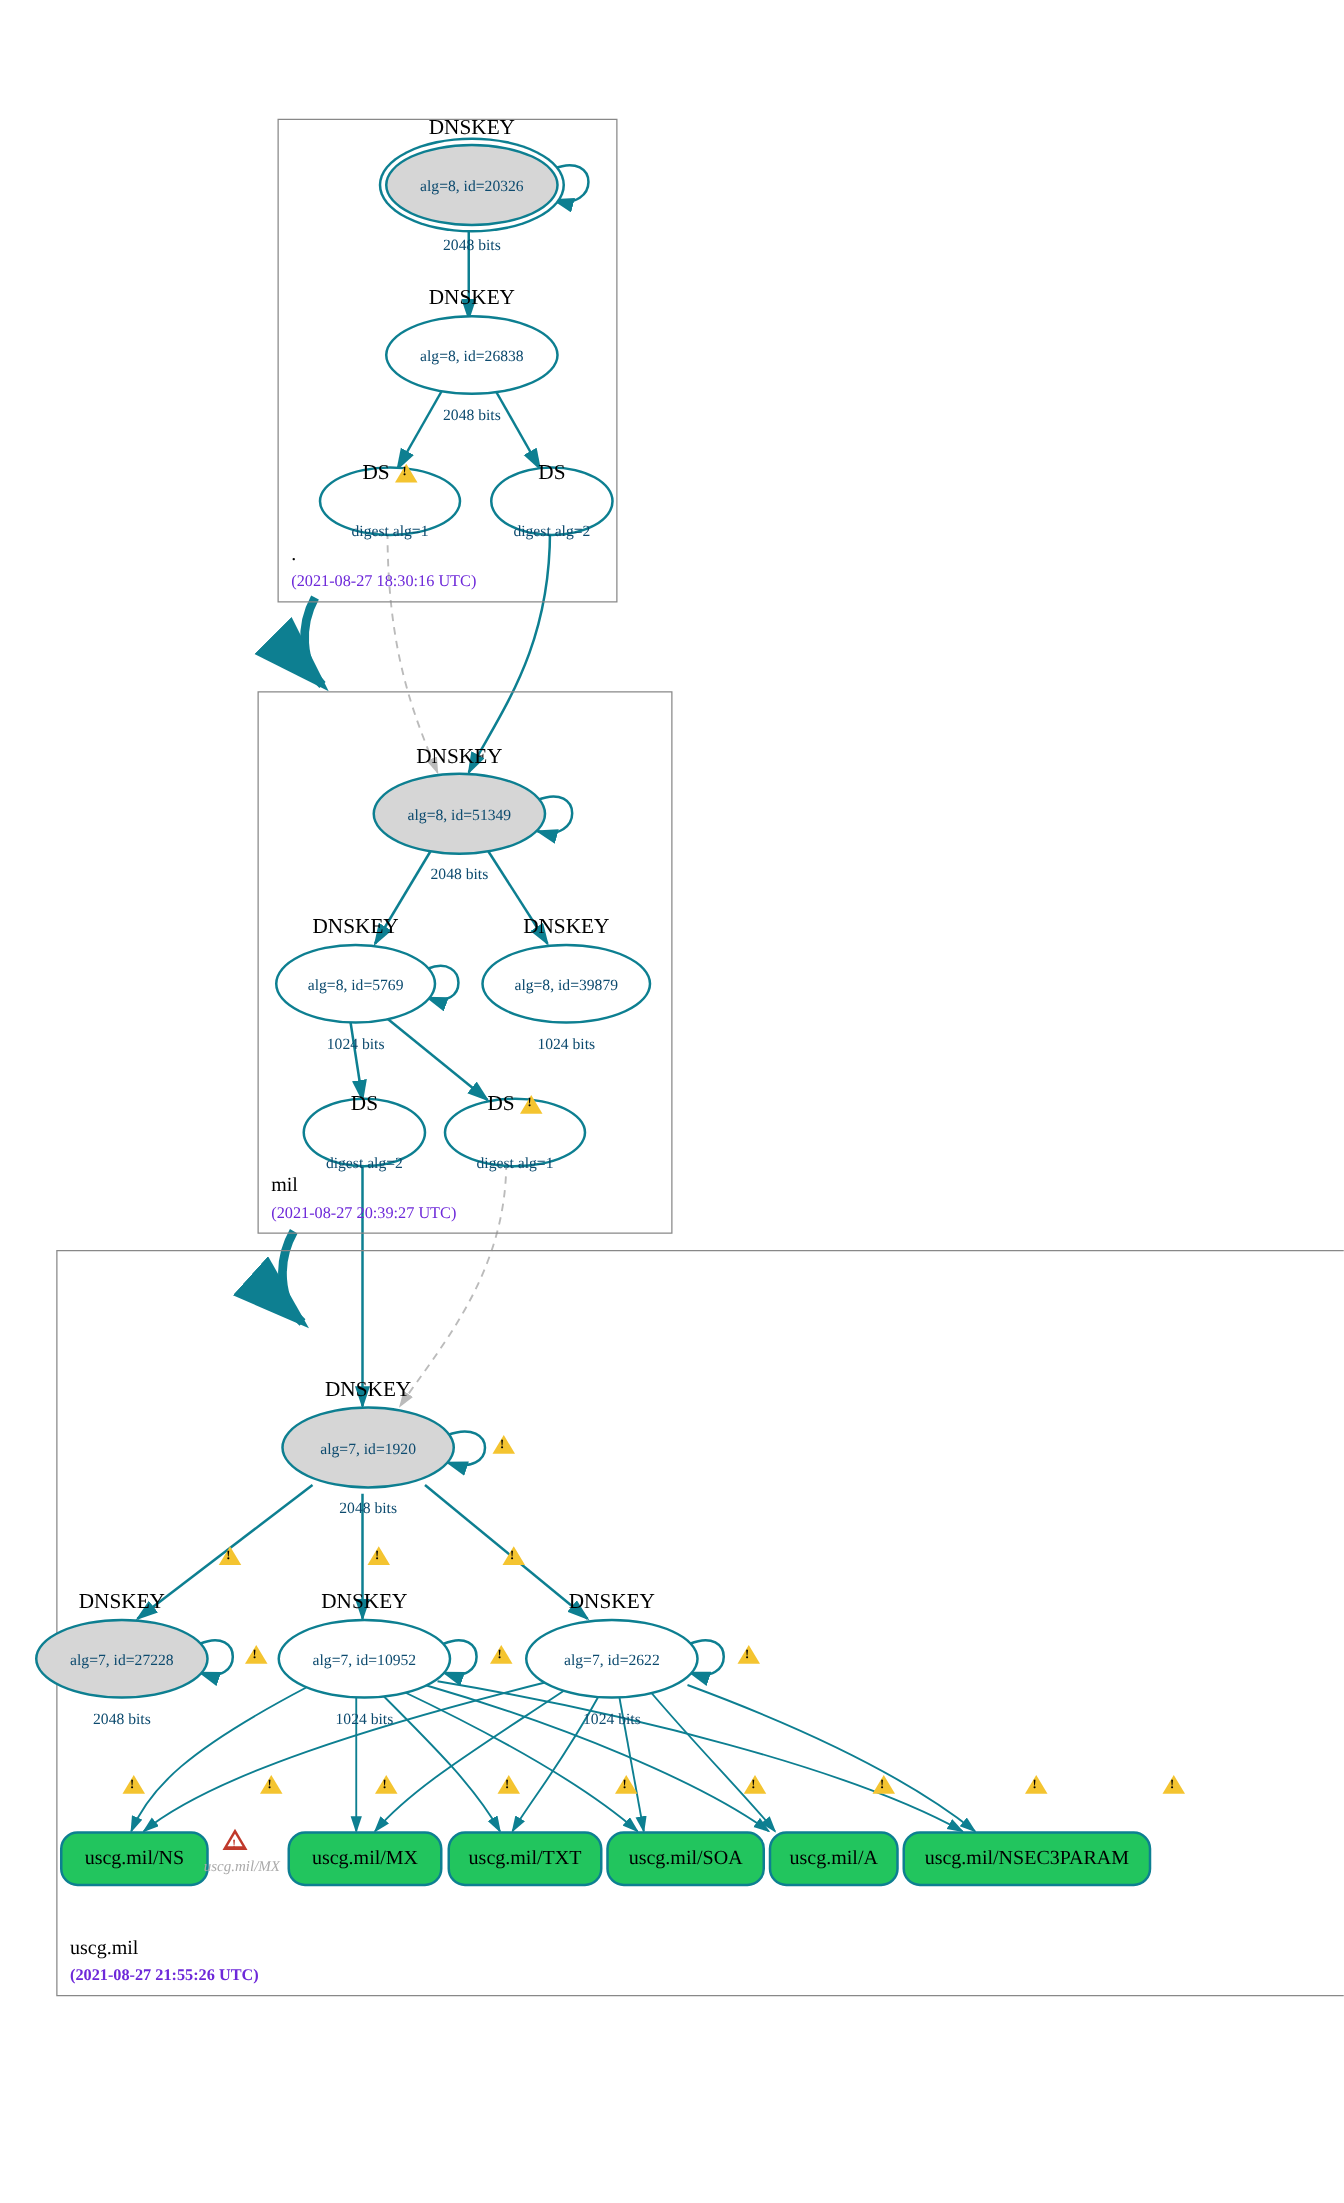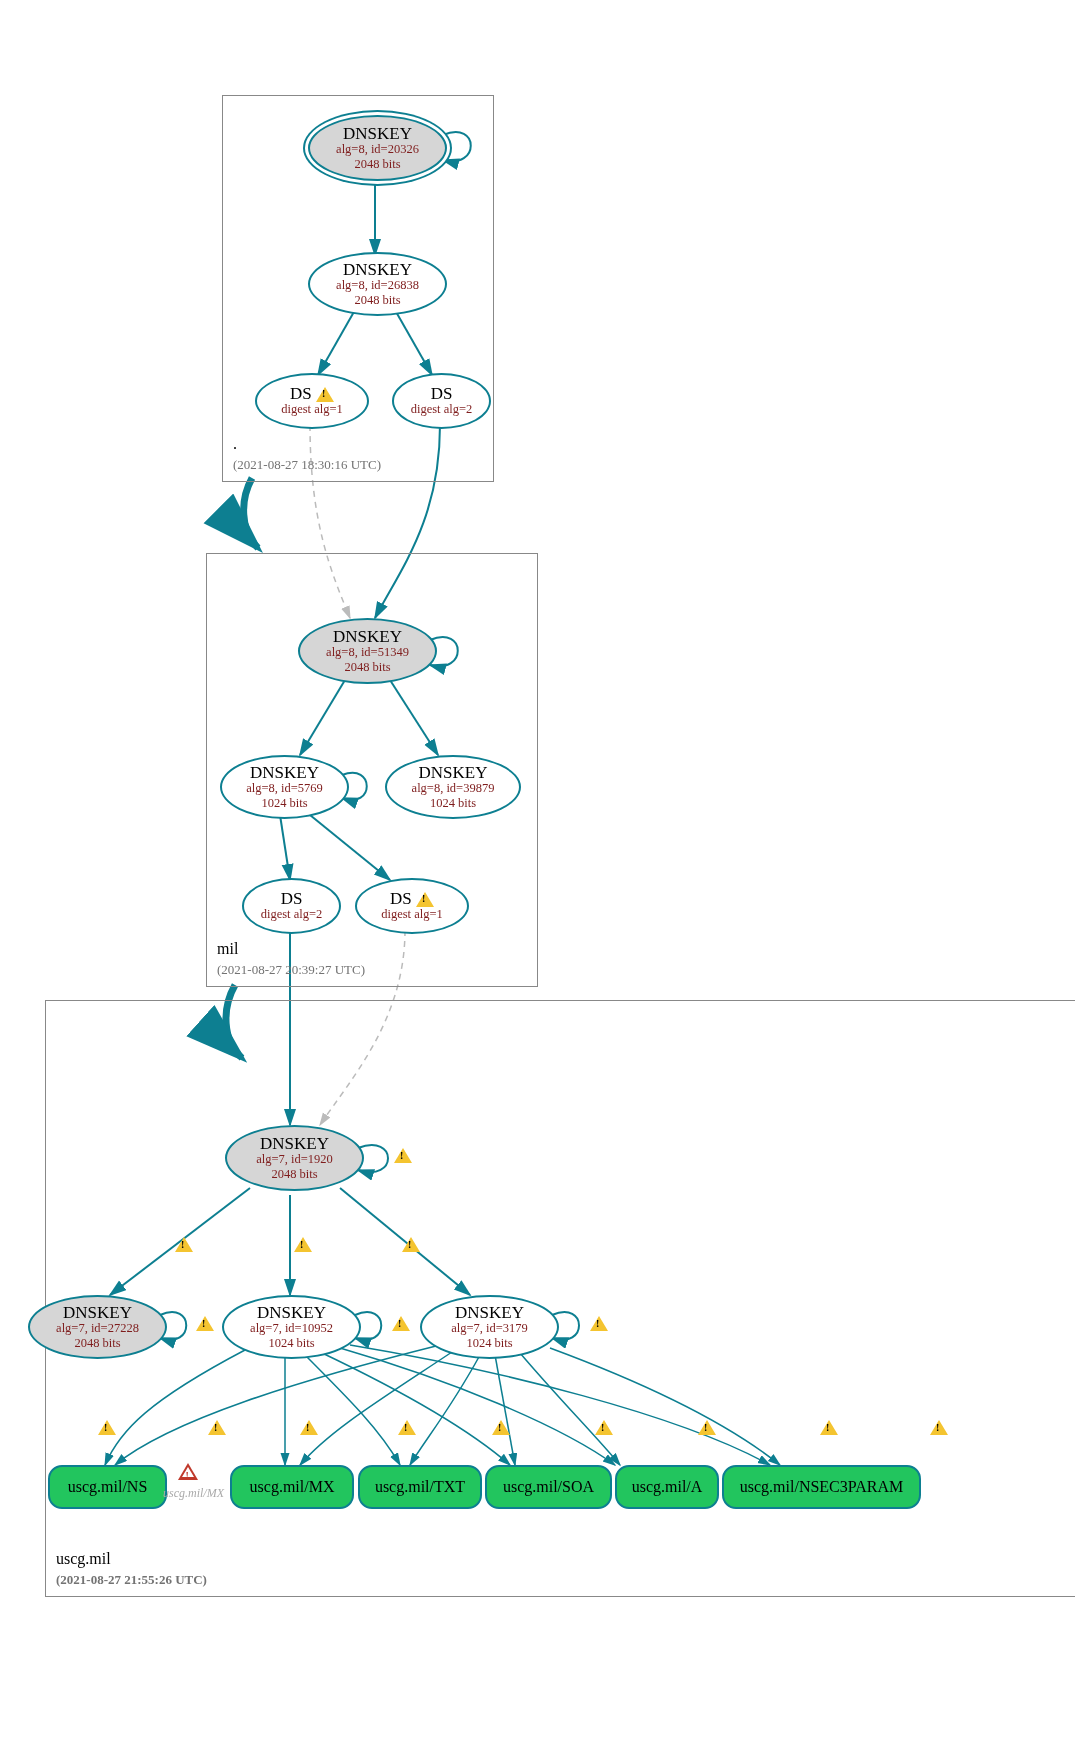--- a/index.html
+++ b/index.html
@@ -19,50 +19,51 @@
   .zone-label {
     position: absolute;
     left: 10px;
     font-size: 16px;
     color: #000;
   }
   .zone-ts {
     position: absolute;
     left: 10px;
     font-size: 13px;
-    color: #737373;
+    color: #6d28d9;
     text-align: center;
   }
   .node {
     position: absolute;
     border: 2px solid #0d7f91;
     text-align: center;
     display: flex;
     flex-direction: column;
     justify-content: center;
     align-items: center;
     background: #fff;
   }
   .node.ellipse {
     border-radius: 50%;
+    gap: 32px;
   }
   .node.filled {
     background: #d6d6d6;
   }
   .node.double {
     box-shadow: 0 0 0 3px #fff, 0 0 0 5px #0d7f91;
   }
   .node .title {
     font-size: 17px;
     color: #000;
     line-height: 1;
   }
   .node .sub {
     font-size: 12.5px;
-    color: #7f1d1d;
+    color: #0c4a6e;
     line-height: 1.2;
   }
   .rrset {
     position: absolute;
     border: 2px solid #0d7f91;
     border-radius: 14px;
     background: #22c55e;
     text-align: center;
     font-size: 16px;
     display: flex;
@@ -285,21 +286,21 @@
 </div>
 
 <div class="node ellipse" style="left:222px; top:1295px; width:135px; height:60px;">
   <div class="title">DNSKEY</div>
   <div class="sub">alg=7, id=10952</div>
   <div class="sub">1024 bits</div>
 </div>
 
 <div class="node ellipse" style="left:420px; top:1295px; width:135px; height:60px;">
   <div class="title">DNSKEY</div>
-  <div class="sub">alg=7, id=3179</div>
+  <div class="sub">alg=7, id=2622</div>
   <div class="sub">1024 bits</div>
 </div>
 
 <span class="warn-tri warn-abs" style="left:175px; top:1237px;"></span>
 <span class="warn-tri warn-abs" style="left:294px; top:1237px;"></span>
 <span class="warn-tri warn-abs" style="left:402px; top:1237px;"></span>
 
 <span class="warn-tri warn-abs" style="left:196px; top:1316px;"></span>
 <span class="warn-tri warn-abs" style="left:392px; top:1316px;"></span>
 <span class="warn-tri warn-abs" style="left:590px; top:1316px;"></span>

